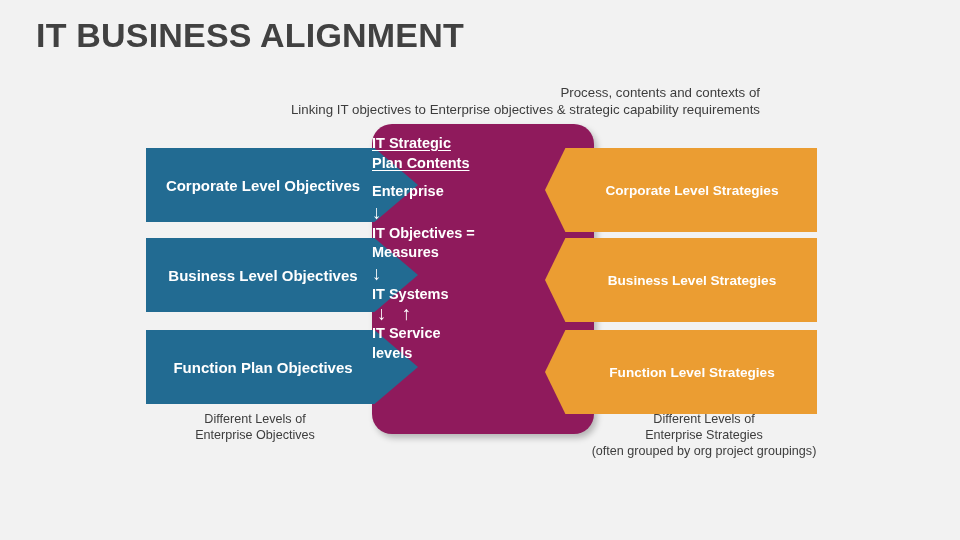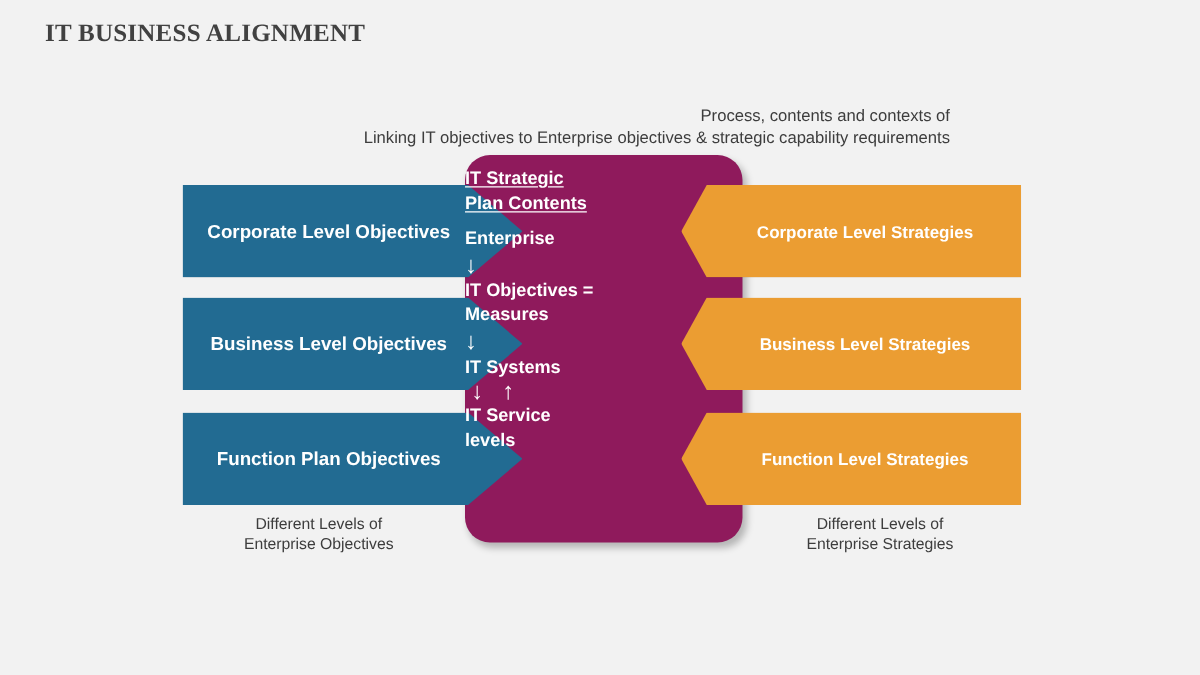--- a/index.html
+++ b/index.html
@@ -20,27 +20,26 @@
     width: 960px;
     height: 540px;
     background: #f2f2f2;
   }
 
   
   #page-title {
     position: absolute;
     left: 36px;
     top: 16px;
-    font-size: 20px;
+    font-size: 34px;
     font-weight: bold;
     color: #414141;
     letter-spacing: 0.2px;
     text-transform: uppercase;
     white-space: nowrap;
-    font-family: Liberation Serif, serif;
   }
 
   
   #subtitle {
     position: absolute;
     left: 200px;
     top: 84px;
     width: 560px;
     text-align: center;
     color: #3d3d3d;
@@ -116,21 +115,21 @@
     color: #ffffff;
     font-size: 15px;
     font-weight: bold;
     padding-right: 38px;
     white-space: nowrap;
   }
 
   .chev-right {
     position: absolute;
     width: 272px;
-    height: 74px;
+    height: 84px;
     background: #eb9d32;
     z-index: 3;
     -webkit-clip-path: polygon(7.5% 0, 100% 0, 100% 100%, 7.5% 100%, 0 50%);
     clip-path: polygon(7.5% 0, 100% 0, 100% 100%, 7.5% 100%, 0 50%);
     filter: drop-shadow(3px 4px 4px rgba(0,0,0,0.28));
     display: flex;
     align-items: center;
     justify-content: center;
   }
   .chev-right .chev-label {
@@ -218,15 +217,16 @@
   </div>
 
   <div id="caption-left" class="caption">
     <div>Different Levels of</div>
     <div>Enterprise Objectives</div>
   </div>
 
   <div id="caption-right" class="caption">
     <div>Different Levels of</div>
     <div>Enterprise Strategies</div>
+    <div>(often grouped by org project groupings)</div>
   </div>
 
 </div>
 
 </body></html>

